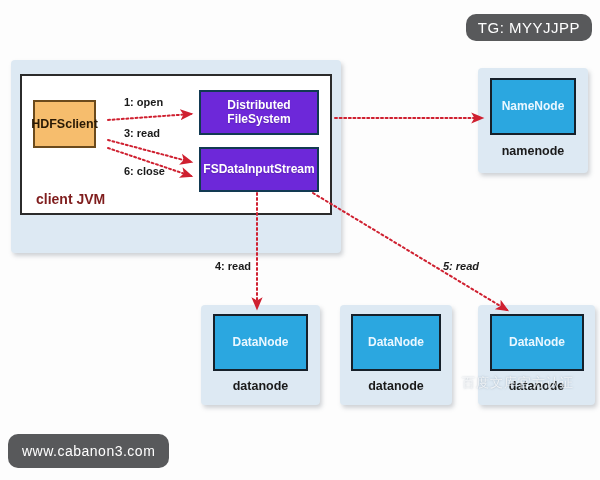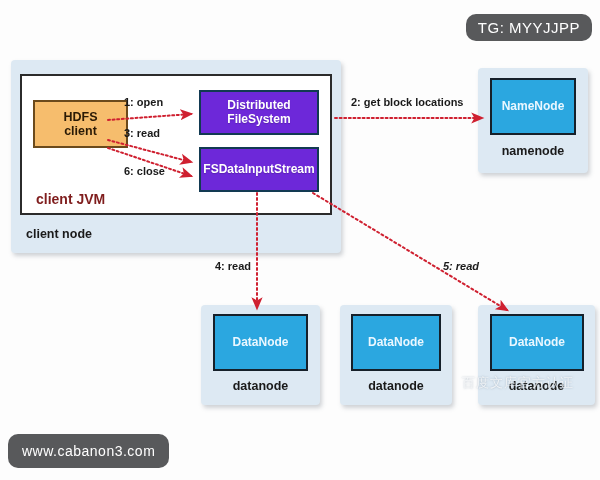--- a/index.html
+++ b/index.html
@@ -150,26 +150,25 @@
 </style>
 </head>
 <body>
 
 <div class="wm-badge" id="tg-badge">TG: MYYJJPP</div>
 
 <div id="diagram">
 
   <div class="node-box" style="left:11px; top:8px; width:330px; height:193px;">
   </div>
-  <div class="node-caption" style="left:26px; top:175px; text-align:left;">client node</div>
 
   <div class="jvm-frame" style="left:20px; top:22px; width:312px; height:141px;"></div>
   <div class="jvm-caption" style="left:36px; top:139px;">client JVM</div>
 
-  <div class="comp comp-orange" style="left:33px; top:48px; width:95px; height:48px; flex-direction:column;">
+  <div class="comp comp-orange" style="left:33px; top:48px; width:63px; height:48px; flex-direction:row;">
     <span>HDFS</span>
     <span>client</span>
   </div>
 
   <div class="comp comp-blue" style="left:199px; top:38px; width:120px; height:45px; flex-direction:column;">
     <span>Distributed</span>
     <span>FileSystem</span>
   </div>
 
   <div class="comp comp-blue" style="left:199px; top:95px; width:120px; height:45px; flex-direction:row;">
@@ -217,21 +216,20 @@
     <line x1="335" y1="66" x2="482" y2="66" stroke="#cf2030" stroke-width="2" stroke-dasharray="2,2.6" stroke-linecap="round" marker-end="url(#ah)"></line>
 
     <line x1="257" y1="141" x2="257" y2="256" stroke="#cf2030" stroke-width="2" stroke-dasharray="2,3" stroke-linecap="round" marker-end="url(#ah)"></line>
 
     <line x1="313" y1="141" x2="507" y2="258" stroke="#cf2030" stroke-width="2" stroke-dasharray="2,3" stroke-linecap="round" marker-end="url(#ah)"></line>
   </svg>
 
   <div class="arrow-label" style="left:124px; top:44px;">1: open</div>
   <div class="arrow-label" style="left:124px; top:75px;">3: read</div>
   <div class="arrow-label" style="left:124px; top:113px;">6: close</div>
-  <div class="arrow-label" style="left:351px; top:44px;">2: get block locations</div>
   <div class="arrow-label" style="left:215px; top:208px;">4: read</div>
   <div class="arrow-label" style="left:443px; top:208px;font-style:italic;">5: read</div>
 
 </div>
 
 <div id="cn-watermark">百度文库官方认证</div>
 
 <div class="wm-badge" id="site-badge">www.cabanon3.com</div>
 
 </body></html>

